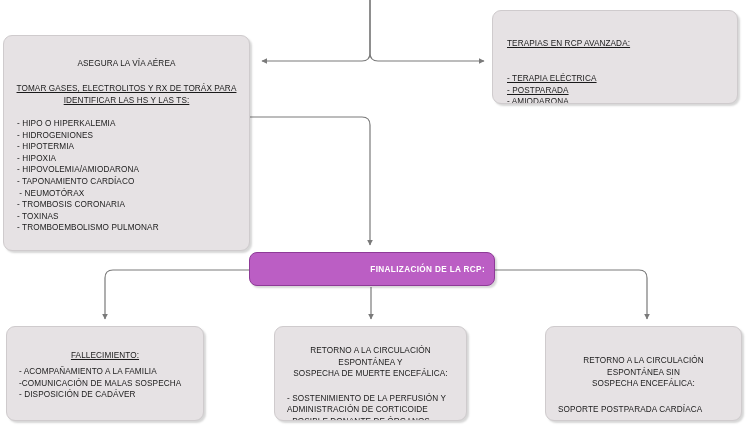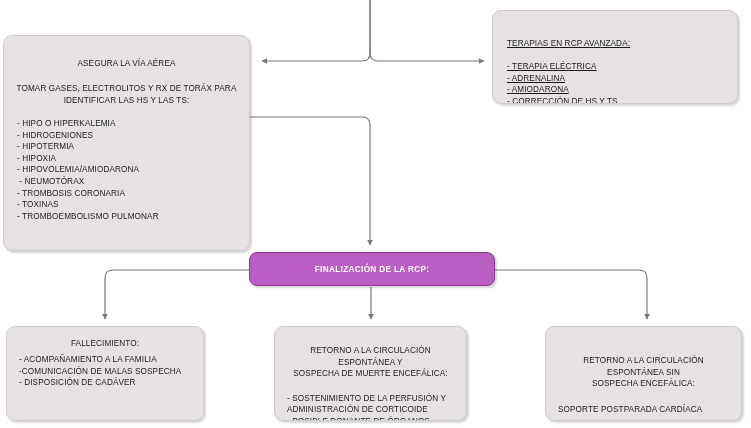--- a/index.html
+++ b/index.html
@@ -36,38 +36,39 @@
     padding: 6px 9px;
     overflow: hidden;
   }
   .node.purple {
     background: #bb5ec4;
     border: 1px solid #8e3a97;
     color: #ffffff;
     border-radius: 8px;
     display: flex;
     align-items: center;
-    justify-content: center;
+    justify-content: flex-end;
   }
   .heading {
     text-align: center;
     font-size: 8.2px;
     line-height: 12px;
     letter-spacing: 0.1px;
     white-space: pre-line;
   }
   .heading.tight {
     line-height: 11.5px;
   }
   .subheading {
     text-align: center;
     font-size: 8.2px;
     line-height: 11.5px;
     letter-spacing: 0.1px;
     white-space: pre-line;
+    text-decoration: underline;
   }
   .bullets {
     font-size: 8.2px;
     line-height: 11.6px;
     letter-spacing: 0.1px;
     text-align: left;
   }
   .bullets .li {
     white-space: pre;
   }
@@ -84,23 +85,23 @@
   #node-end-cpr     { left: 249px; top: 252px; width: 246px; height: 34px; }
   #node-death       { left: 6px;   top: 326px; width: 198px; height: 95px; }
   #node-rosc-brain  { left: 274px; top: 326px; width: 193px; height: 95px; }
   #node-rosc-nobrain{ left: 545px; top: 326px; width: 197px; height: 95px; }
 
   #node-airway .heading     { margin-top: 16px; }
   #node-airway .subheading  { margin-top: 13px; }
   #node-airway .bullets     { margin-top: 12px; padding-left: 4px; }
 
   #node-therapies .heading  { margin-top: 21px; text-align: left; padding-left: 5px; }
-  #node-therapies .bullets  { margin-top: 11px; padding-left: 5px; }
+  #node-therapies .bullets  { margin-top: 23px; padding-left: 5px; }
 
-  #node-death .heading      { margin-top: 5px; }
+  #node-death .heading      { margin-top: 17px; text-decoration: underline; }
   #node-death .bullets      { margin-top: 4px; padding-left: 3px; }
 
   #node-rosc-brain .heading { margin-top: 12px; }
   #node-rosc-brain .bullets { margin-top: 13px; padding-left: 3px; }
 
   #node-rosc-nobrain .heading { margin-top: 22px; }
   #node-rosc-nobrain .bullets { margin-top: 14px; padding-left: 3px; text-align: left; }
 </style>
 </head>
 <body>
@@ -129,32 +130,33 @@
   <div class="node" id="node-airway">
     <div class="heading">ASEGURA LA VÍA AÉREA</div>
     <div class="subheading">TOMAR GASES, ELECTROLITOS Y RX DE TORÁX PARA
 IDENTIFICAR LAS HS Y LAS TS:</div>
     <div class="bullets">
       <div class="li">- HIPO O HIPERKALEMIA</div>
       <div class="li">- HIDROGENIONES</div>
       <div class="li">- HIPOTERMIA</div>
       <div class="li">- HIPOXIA</div>
       <div class="li">- HIPOVOLEMIA/AMIODARONA</div>
+      <div class="li">- TAPONAMIENTO CARDÍACO</div>
       <div class="li"> - NEUMOTÓRAX</div>
       <div class="li">- TROMBOSIS CORONARIA</div>
       <div class="li">- TOXINAS</div>
       <div class="li">- TROMBOEMBOLISMO PULMONAR</div>
     </div>
   </div>
 
   <div class="node" id="node-therapies">
     <div class="heading">TERAPIAS EN RCP AVANZADA:</div>
     <div class="bullets">
       <div class="li">- TERAPIA ELÉCTRICA</div>
-      <div class="li">- ADRENALINA</div>
+      <div class="li">- POSTPARADA</div>
       <div class="li">- AMIODARONA</div>
       <div class="li">- CORRECCIÓN DE HS Y TS</div>
     </div>
   </div>
 
   <div class="node purple" id="node-end-cpr">
     <div class="purple-label">FINALIZACIÓN DE LA RCP:</div>
   </div>
 
   <div class="node" id="node-death">

